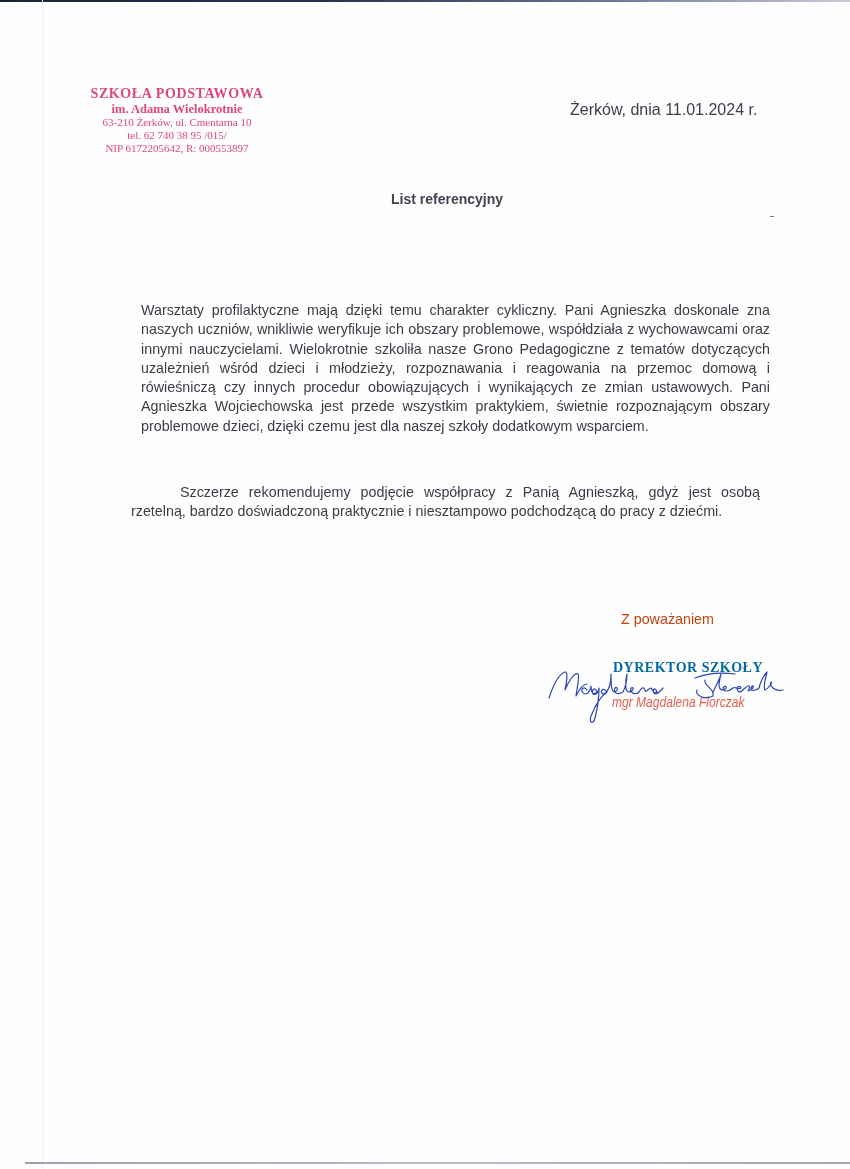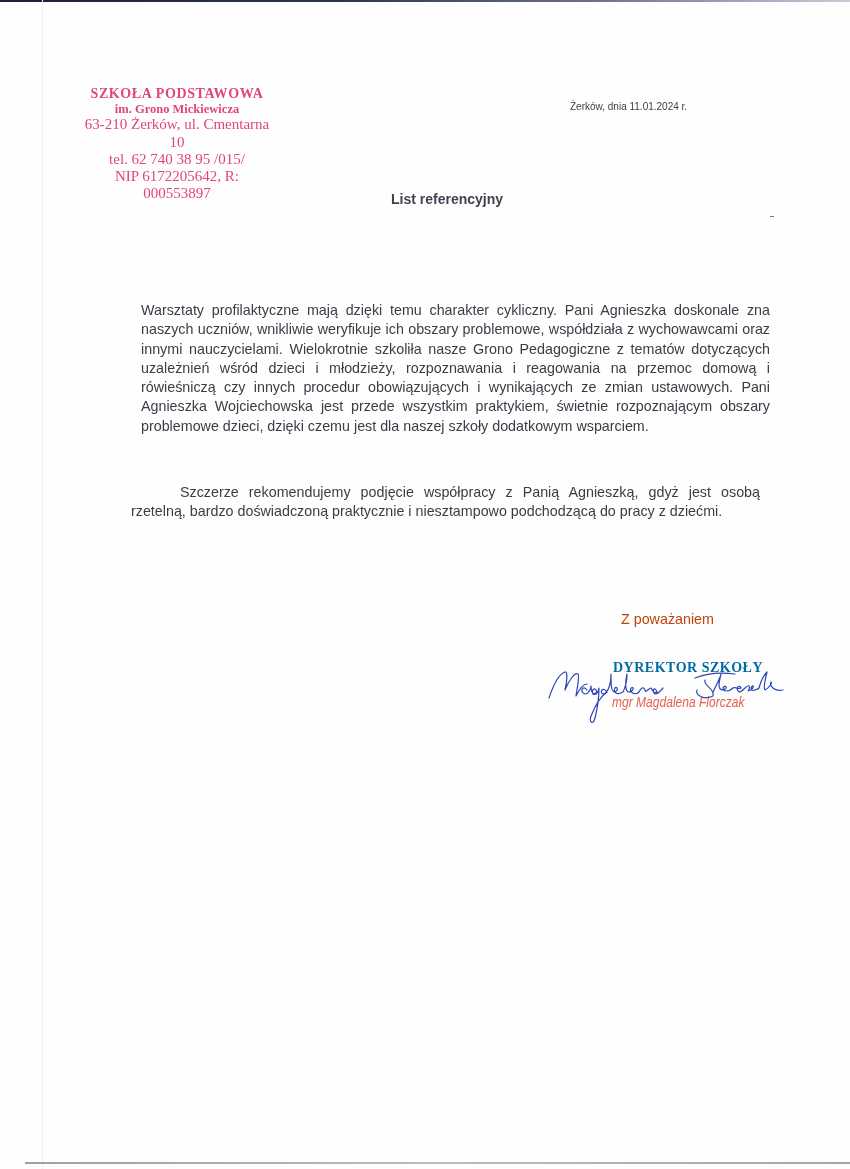--- a/index.html
+++ b/index.html
@@ -54,28 +54,28 @@
       font-size: 14px;
       font-weight: bold;
       letter-spacing: 0.6px;
       margin-top: 48px;
     }
     .stamp .s-patron {
       font-size: 12.5px;
       font-weight: bold;
     }
     .stamp .s-line {
-      font-size: 15px;
+      font-size: 11px;
     }
 
     .date {
       position: absolute;
       left: 570px;
       top: 101px;
-      font-size: 10px;
+      font-size: 16px;
       color: #3b3f4a;
     }
 
     .title {
       position: absolute;
       left: 0;
       top: 191px;
       width: 894px;
       text-align: center;
       font-size: 14px;
@@ -146,21 +146,21 @@
 </head>
 <body>
 
 <div class="page">
   <div class="scan-top-edge"></div>
   <div class="scan-left-fold"></div>
   <div class="scan-bottom-edge"></div>
 
   <div class="stamp">
     <div class="s-name">SZKOŁA PODSTAWOWA</div>
-    <div class="s-patron">im. Grono Mickiewicza</div>
+    <div class="s-patron">im. Adama Wielokrotnie</div>
     <div class="s-line">63-210 Żerków, ul. Cmentarna 10</div>
     <div class="s-line">tel. 62 740 38 95  /015/</div>
     <div class="s-line">NIP 6172205642, R: 000553897</div>
   </div>
 
   <div class="date">Żerków, dnia 11.01.2024 r.</div>
 
   <div class="title">List referencyjny</div>
 
   <div class="scan-dot"></div>

